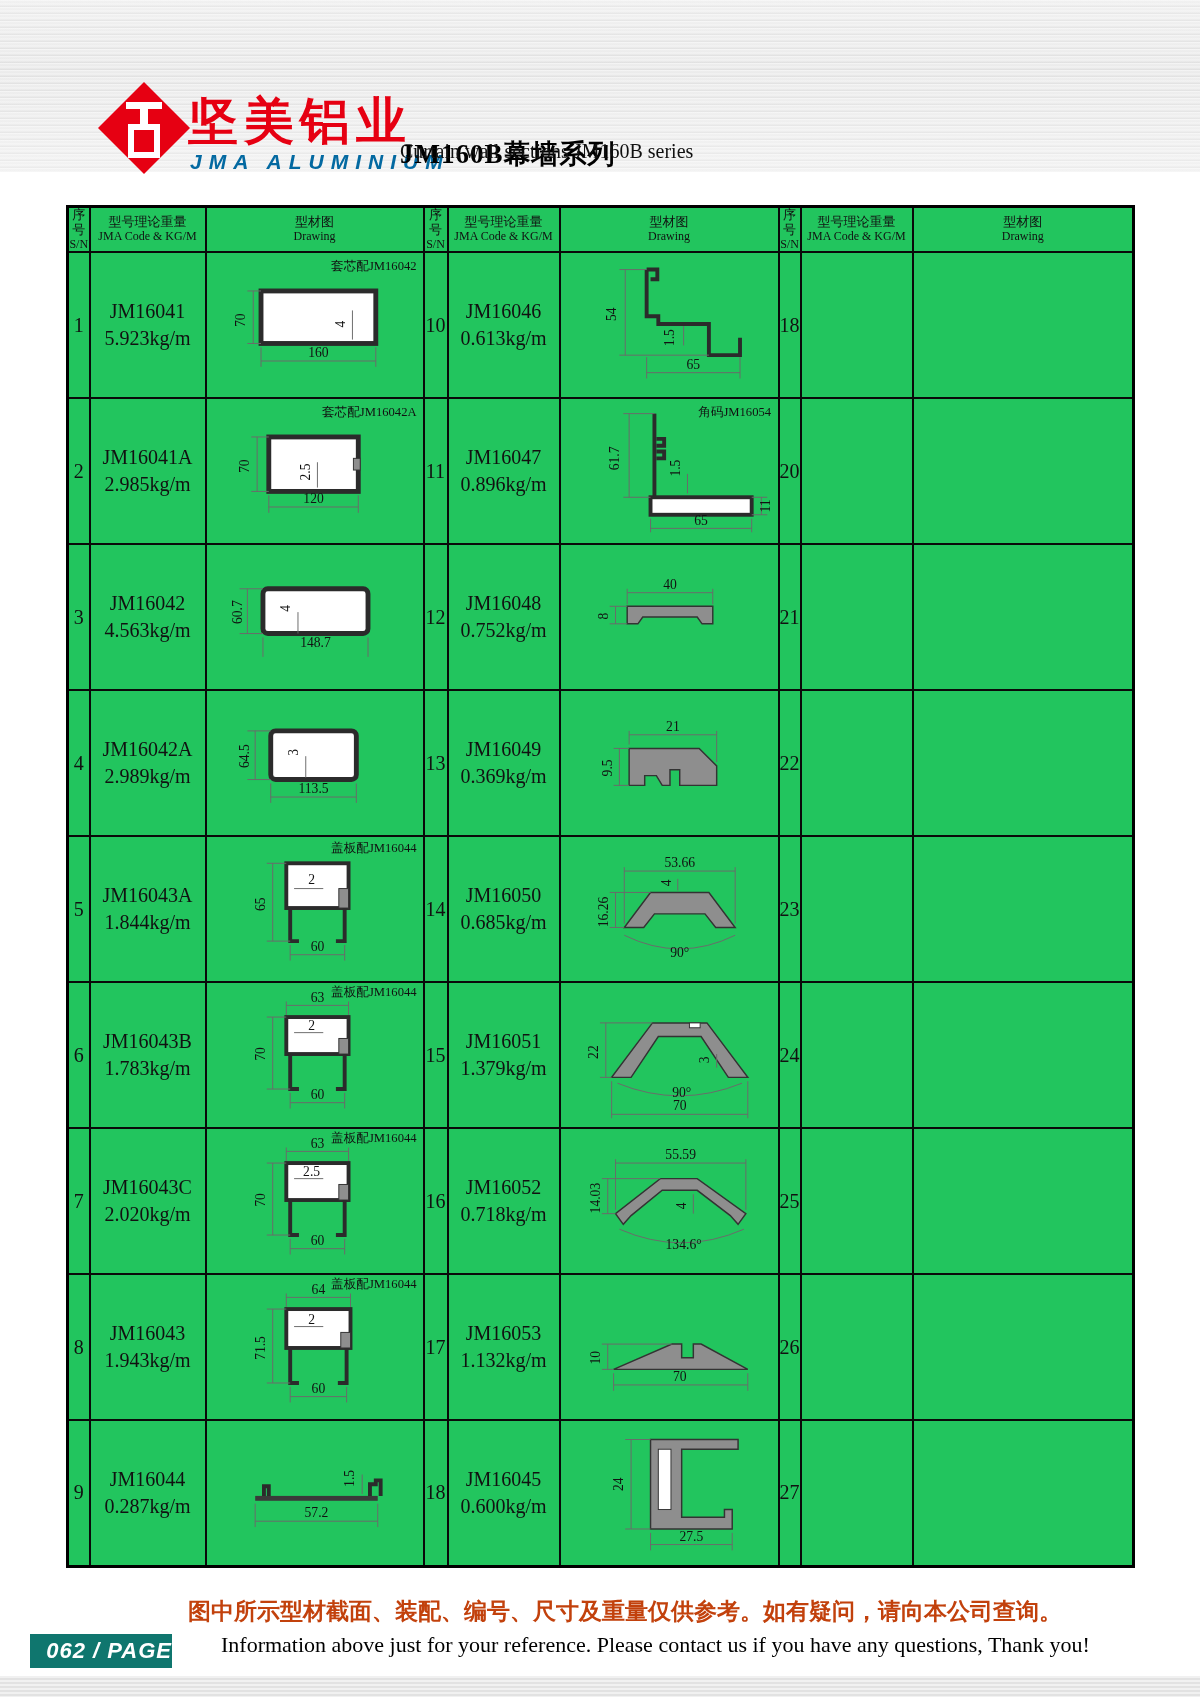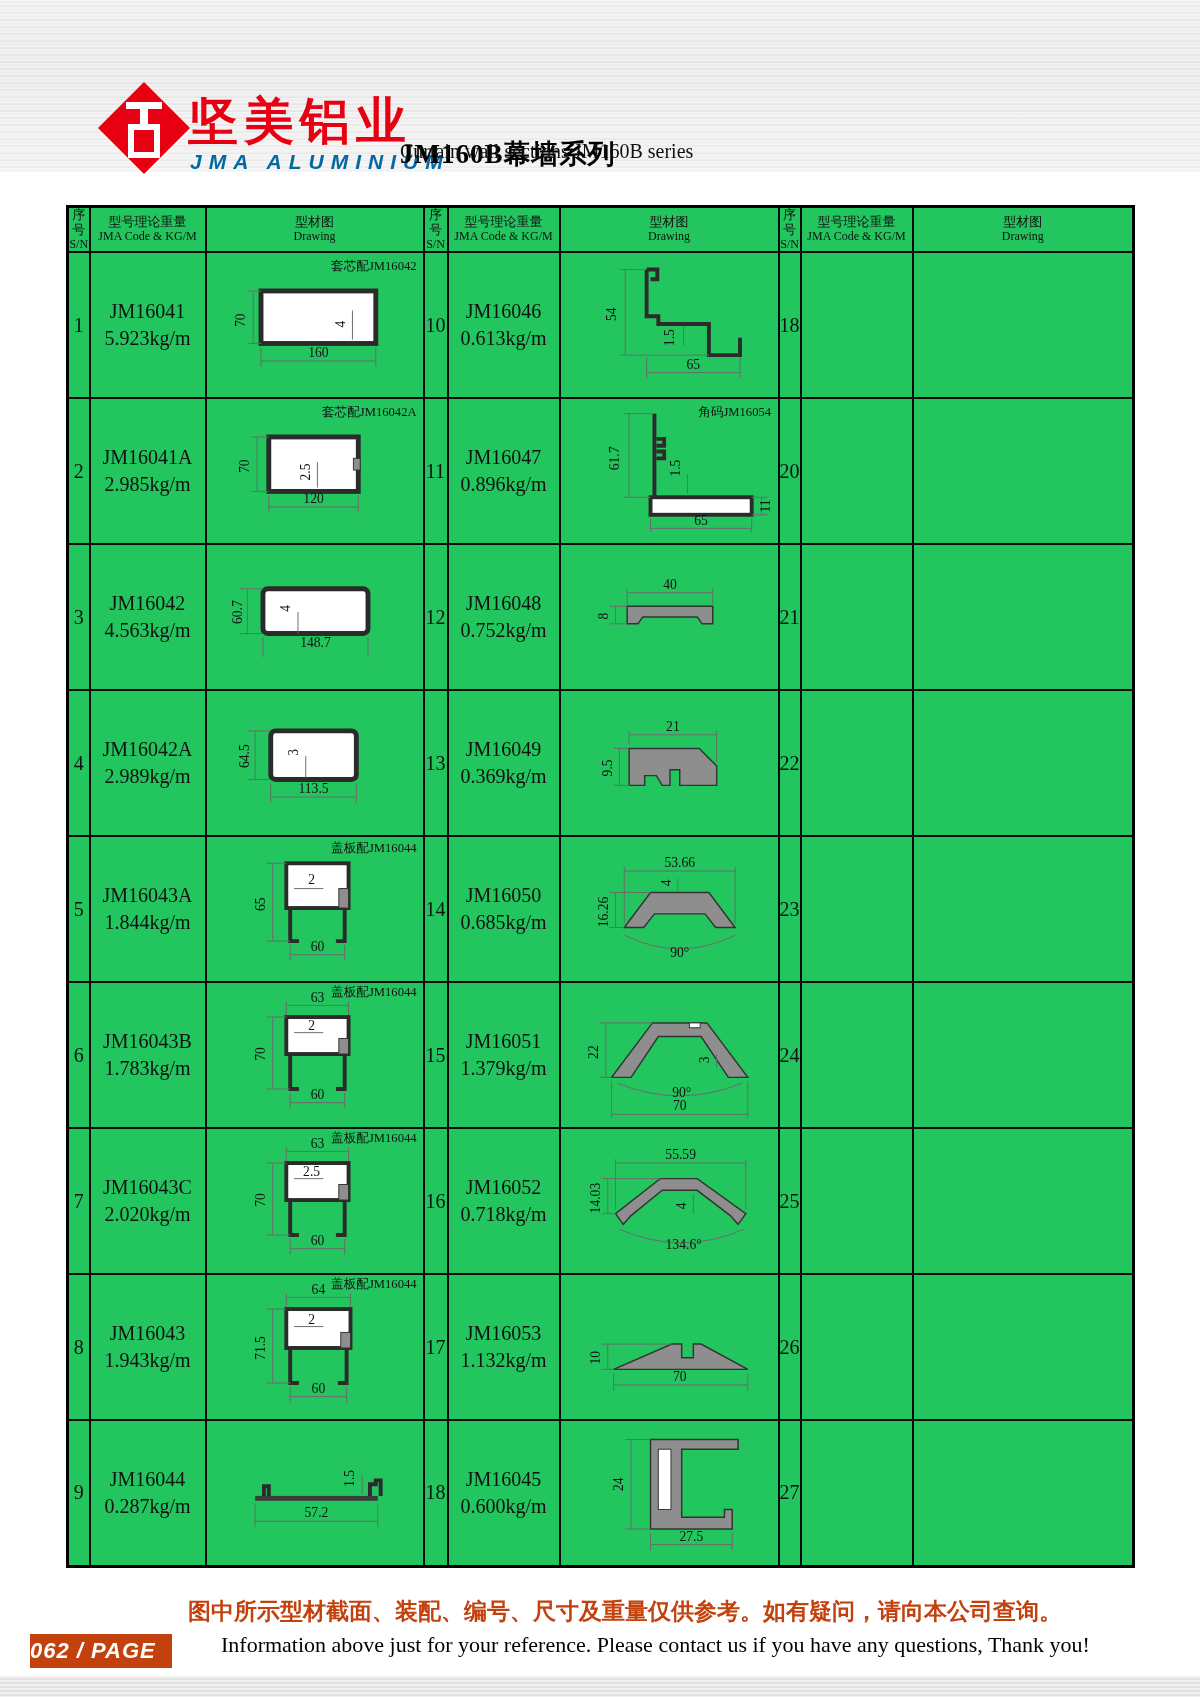--- a/index.html
+++ b/index.html
@@ -69,22 +69,22 @@
   .footer-cn{
     position:absolute;left:188px;top:1596px;width:960px;
     font-family:"Liberation Sans",sans-serif;font-weight:bold;font-size:23px;color:#c2410c;white-space:nowrap;
   }
   .footer-en{
     position:absolute;left:190px;top:1632px;width:960px;
     font-family:"Liberation Serif",serif;font-size:22px;color:#000;white-space:nowrap;margin-left:31px;
   }
   .page-badge{
     position:absolute;left:30px;top:1634px;width:142px;height:34px;
-    background:#c2410c;color:#fff;font-family:"Liberation Sans",sans-serif;
-    font-weight:bold;font-style:italic;font-size:22px;text-align:left;line-height:34px;
+    background:#0f766e;color:#fff;font-family:"Liberation Sans",sans-serif;
+    font-weight:bold;font-style:italic;font-size:22px;text-align:right;line-height:34px;
     letter-spacing:1px;
   }
 </style>
 </head>
 <body>
 
 <div class="banner"></div>
 <div class="banner-fade"></div>
 <div class="bottom-stripes"></div>
 

